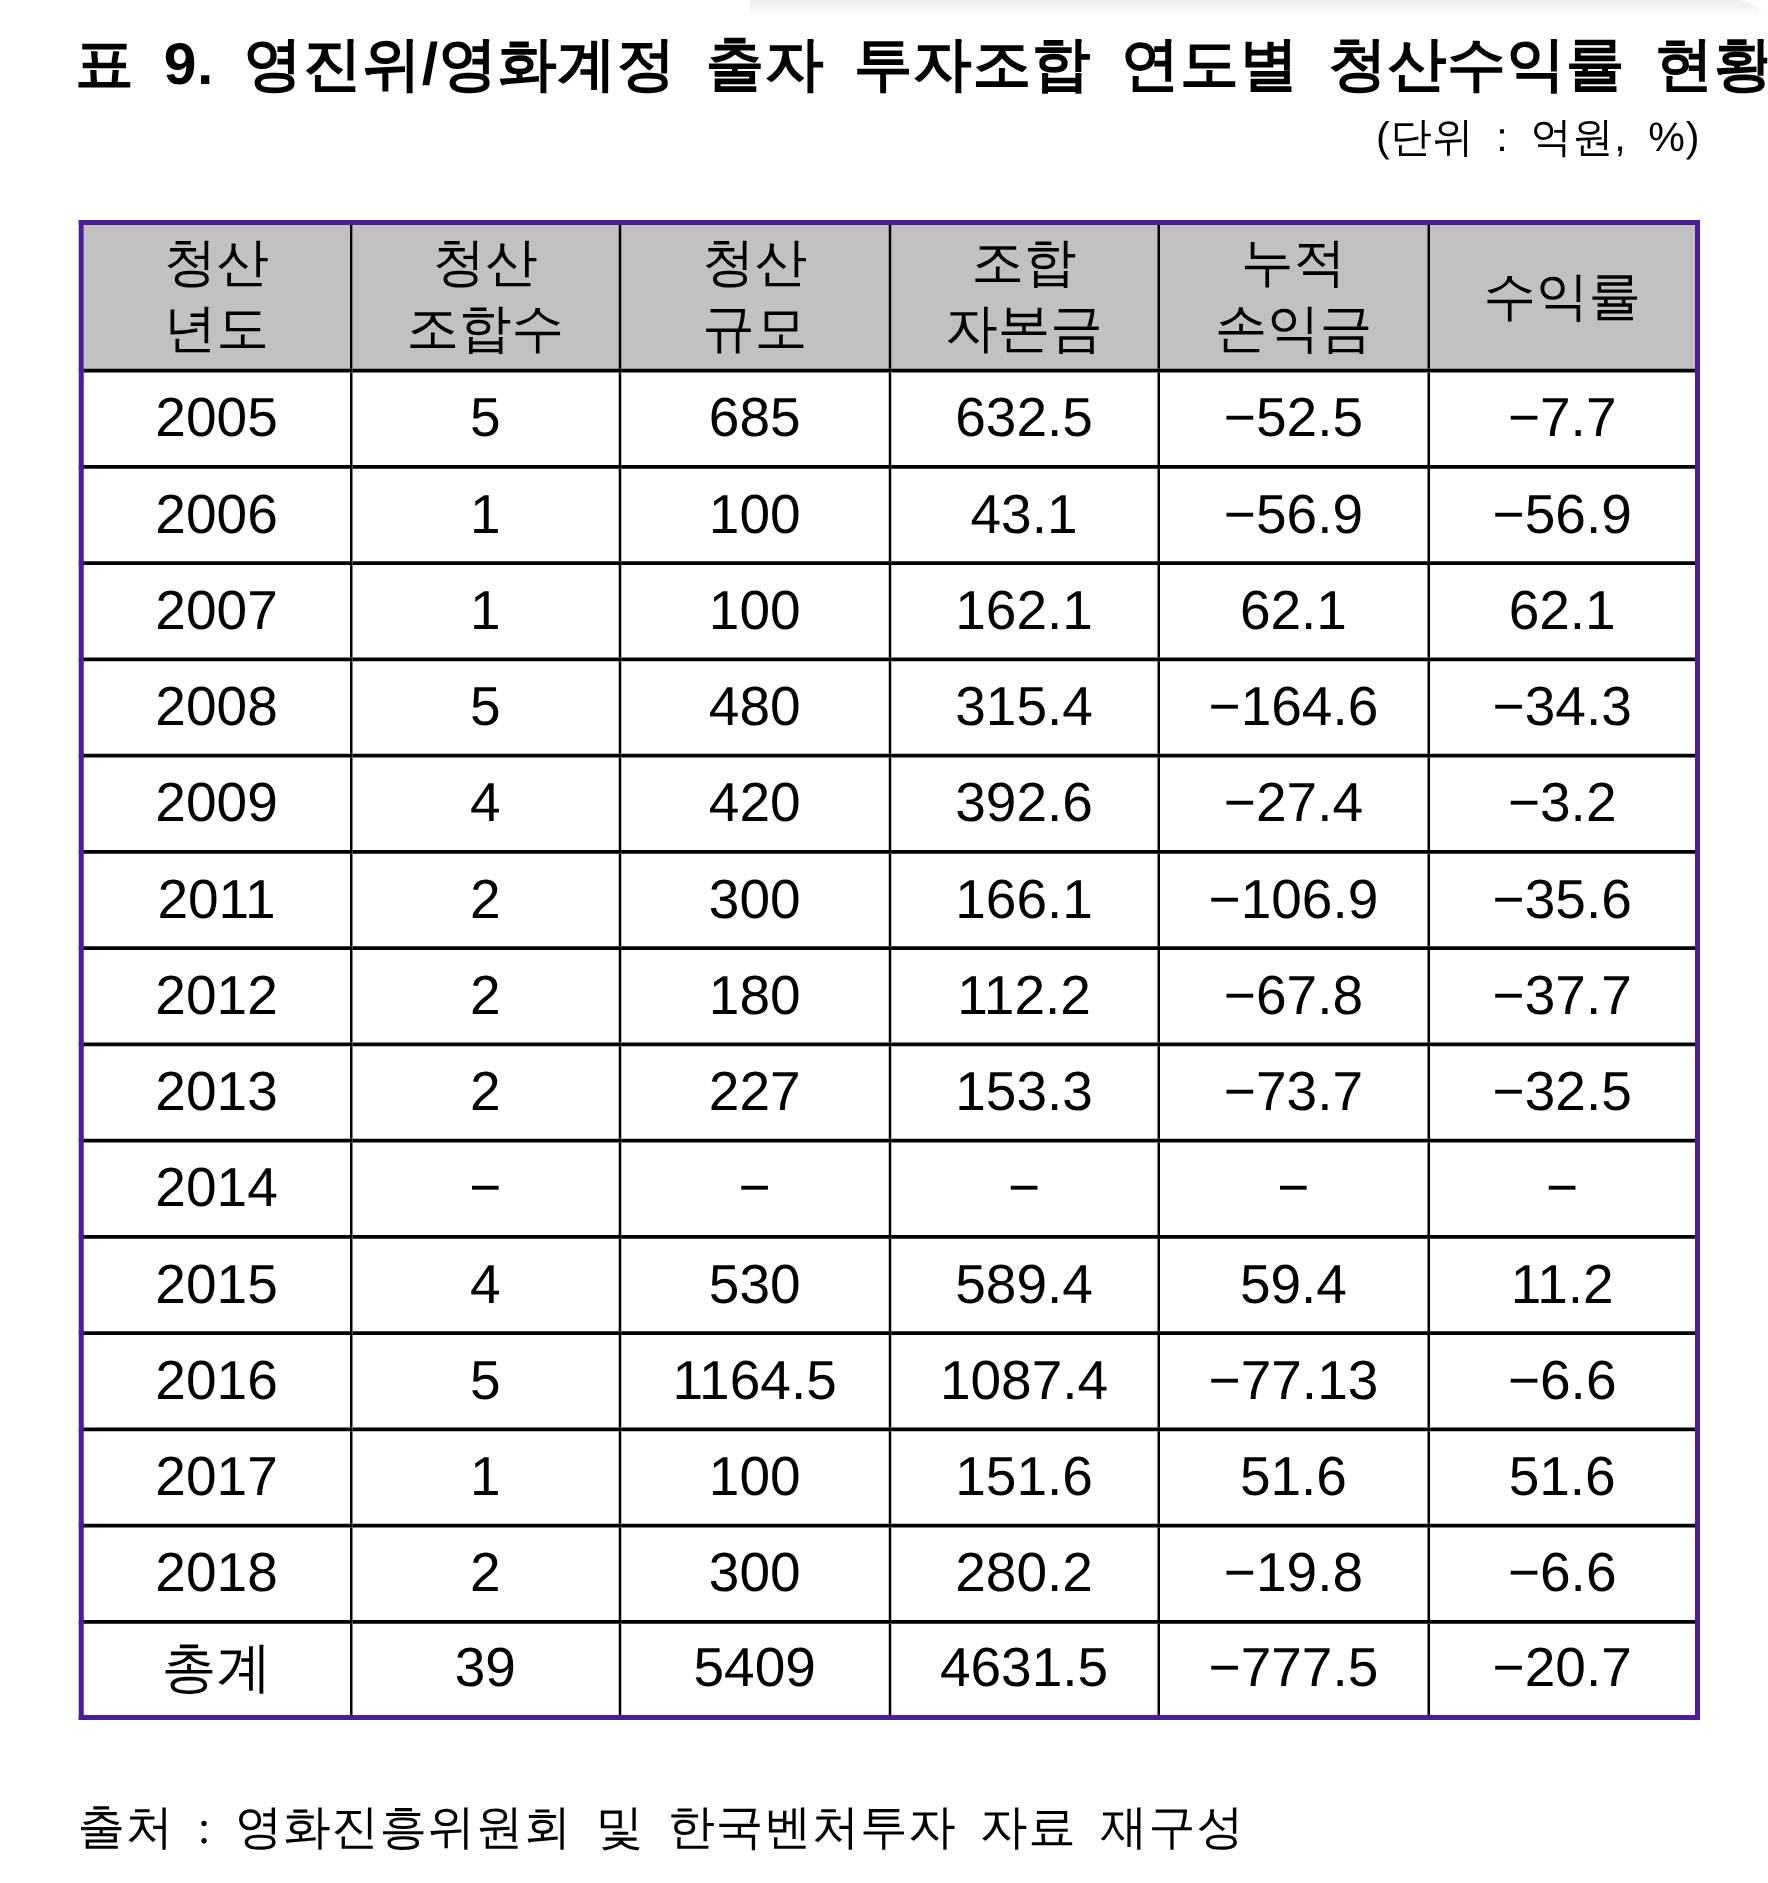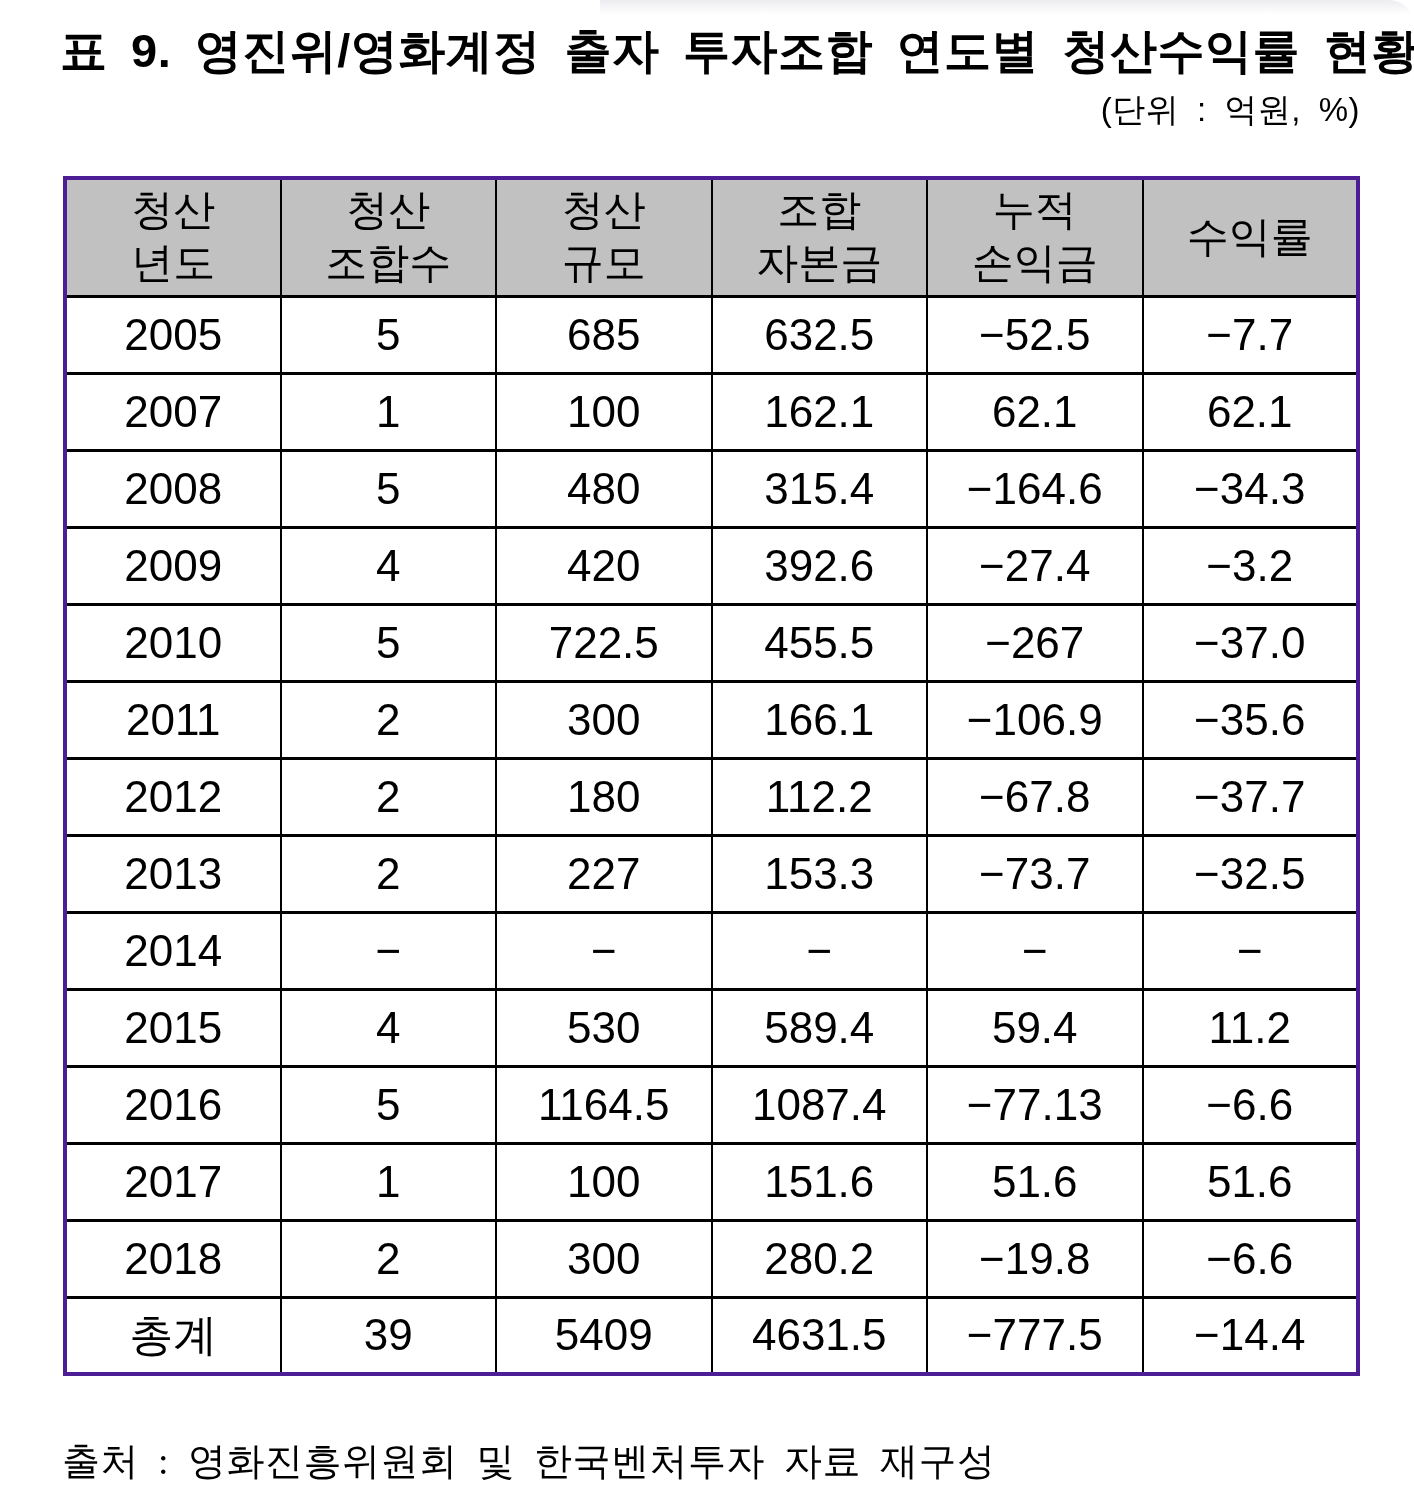--- a/index.html
+++ b/index.html
@@ -137,20 +137,28 @@
     <tbody>
         <tr>
           <td>2005</td>
           <td>5</td>
           <td>685</td>
           <td>632.5</td>
           <td>−52.5</td>
           <td>−7.7</td>
         </tr>
         <tr>
+          <td>2006</td>
+          <td>1</td>
+          <td>100</td>
+          <td>43.1</td>
+          <td>−56.9</td>
+          <td>−56.9</td>
+        </tr>
+        <tr>
           <td>2007</td>
           <td>1</td>
           <td>100</td>
           <td>162.1</td>
           <td>62.1</td>
           <td>62.1</td>
         </tr>
         <tr>
           <td>2008</td>
           <td>5</td>
@@ -161,28 +169,20 @@
         </tr>
         <tr>
           <td>2009</td>
           <td>4</td>
           <td>420</td>
           <td>392.6</td>
           <td>−27.4</td>
           <td>−3.2</td>
         </tr>
         <tr>
-          <td>2010</td>
-          <td>5</td>
-          <td>722.5</td>
-          <td>455.5</td>
-          <td>−267</td>
-          <td>−37.0</td>
-        </tr>
-        <tr>
           <td>2011</td>
           <td>2</td>
           <td>300</td>
           <td>166.1</td>
           <td>−106.9</td>
           <td>−35.6</td>
         </tr>
         <tr>
           <td>2012</td>
           <td>2</td>
@@ -238,19 +238,19 @@
           <td>280.2</td>
           <td>−19.8</td>
           <td>−6.6</td>
         </tr>
         <tr>
           <td>총계</td>
           <td>39</td>
           <td>5409</td>
           <td>4631.5</td>
           <td>−777.5</td>
-          <td>−14.4</td>
+          <td>−20.7</td>
         </tr>
       </tbody>
   </table>
 
   <div class="source-note">출처 : 영화진흥위원회 및 한국벤처투자 자료 재구성</div>
 </div>
 
 </body></html>

